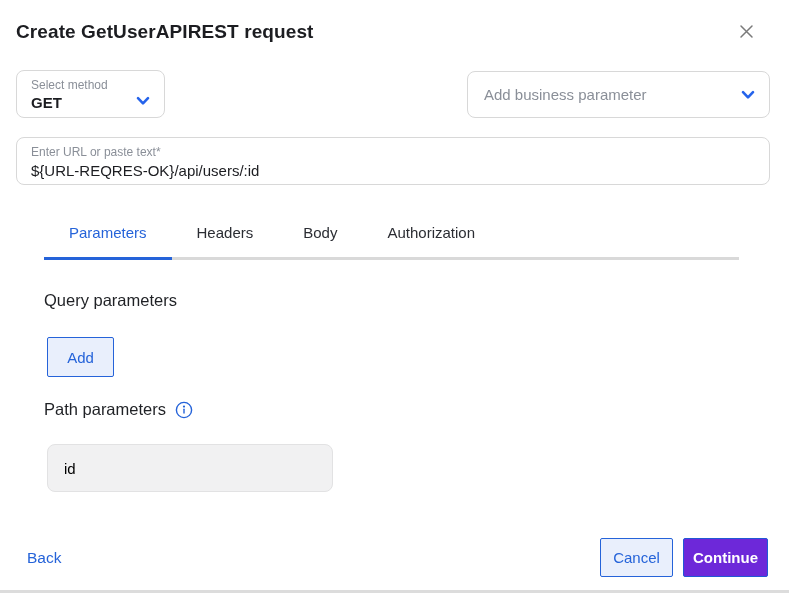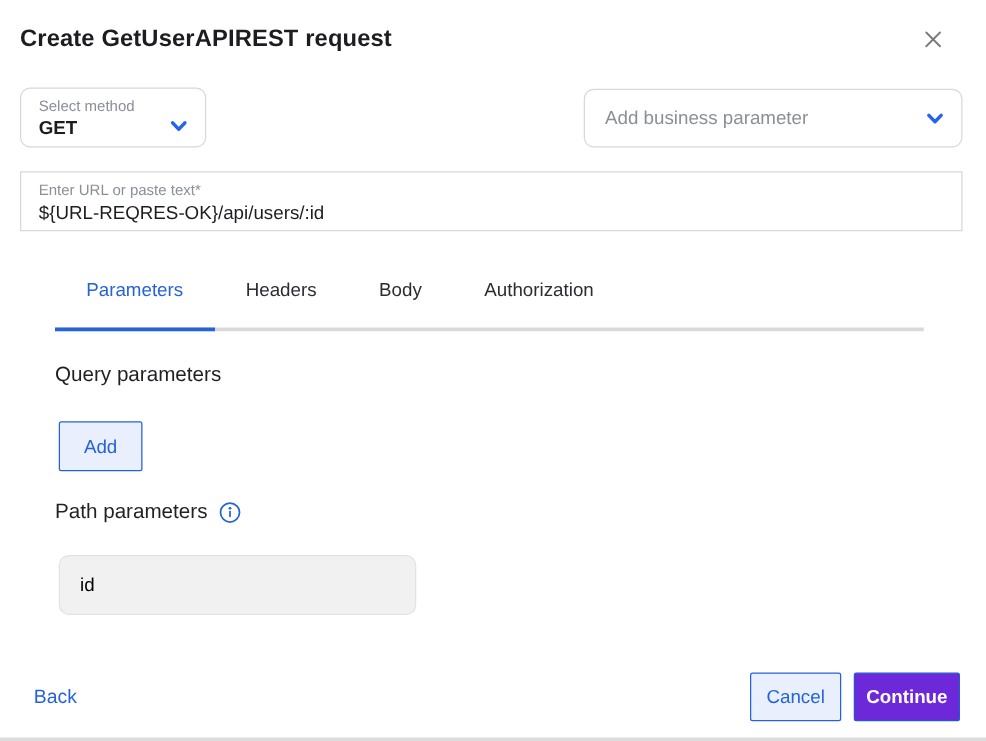--- a/index.html
+++ b/index.html
@@ -14,25 +14,25 @@
   
   .select-box{border:1px solid #d8d8d8;border-radius:8px;background:#fff;box-sizing:border-box;cursor:pointer;}
   .method-select{left:16px;top:70px;width:149px;height:48px;}
   .float-label{position:absolute;left:14px;top:7px;font-size:12px;color:#8a8f98;white-space:nowrap;}
   .method-value{position:absolute;left:14px;top:23px;font-size:15px;font-weight:600;color:#1c1d21;}
   .chev{position:absolute;right:13px;top:50%;margin-top:-8px;width:16px;height:16px;}
   .method-select .chev{top:auto;bottom:8px;margin-top:0;}
   .biz-select{left:467px;top:71px;width:303px;height:47px;}
   .biz-placeholder{position:absolute;left:16px;top:0;height:100%;display:flex;align-items:center;font-size:15px;color:#8a8f98;}
   
-  .url-field{left:16px;top:137px;width:754px;height:48px;border:1px solid #d8d8d8;border-radius:0;box-sizing:border-box;background:#fff;cursor:text;}
+  .url-field{left:16px;top:137px;width:754px;height:48px;border:1px solid #d8d8d8;border-radius:8px;box-sizing:border-box;background:#fff;cursor:text;}
   .url-value{position:absolute;left:14px;top:24px;font-size:15px;color:#1c1d21;white-space:nowrap;}
   
   .tabs{left:44px;top:214px;width:695px;display:flex;border-bottom:3px solid #d9d9d9;}
-  .tab{padding:10px 25px 21px;font-size:15px;color:#2b2d33;cursor:pointer;margin-bottom:-3px;border-bottom:3px solid transparent;white-space:nowrap;}
+  .tab{padding:10px 25px 16px;font-size:15px;color:#2b2d33;cursor:pointer;margin-bottom:-3px;border-bottom:3px solid transparent;white-space:nowrap;}
   .tab.active{color:#2563d9;border-bottom-color:#2563d9;}
   
   .section-heading{font-size:16.5px;color:#1f2125;}
   .qp-heading{left:44px;top:291px;}
   .btn{display:flex;align-items:center;justify-content:center;box-sizing:border-box;border-radius:2px;font-size:15px;cursor:pointer;font-family:"Liberation Sans",sans-serif;}
   .btn-light{background:#e9effc;border:1px solid #2563d9;color:#2563d9;}
   .btn-solid{background:#6d28d9;border:1px solid #2158d6;color:#ffffff;font-weight:600;}
   .add-btn{left:47px;top:337px;width:67px;height:40px;}
   .pp-heading-row{left:44px;top:400px;display:flex;align-items:center;gap:9px;}
   .info-icon{width:18px;height:18px;display:inline-flex;cursor:pointer;}

